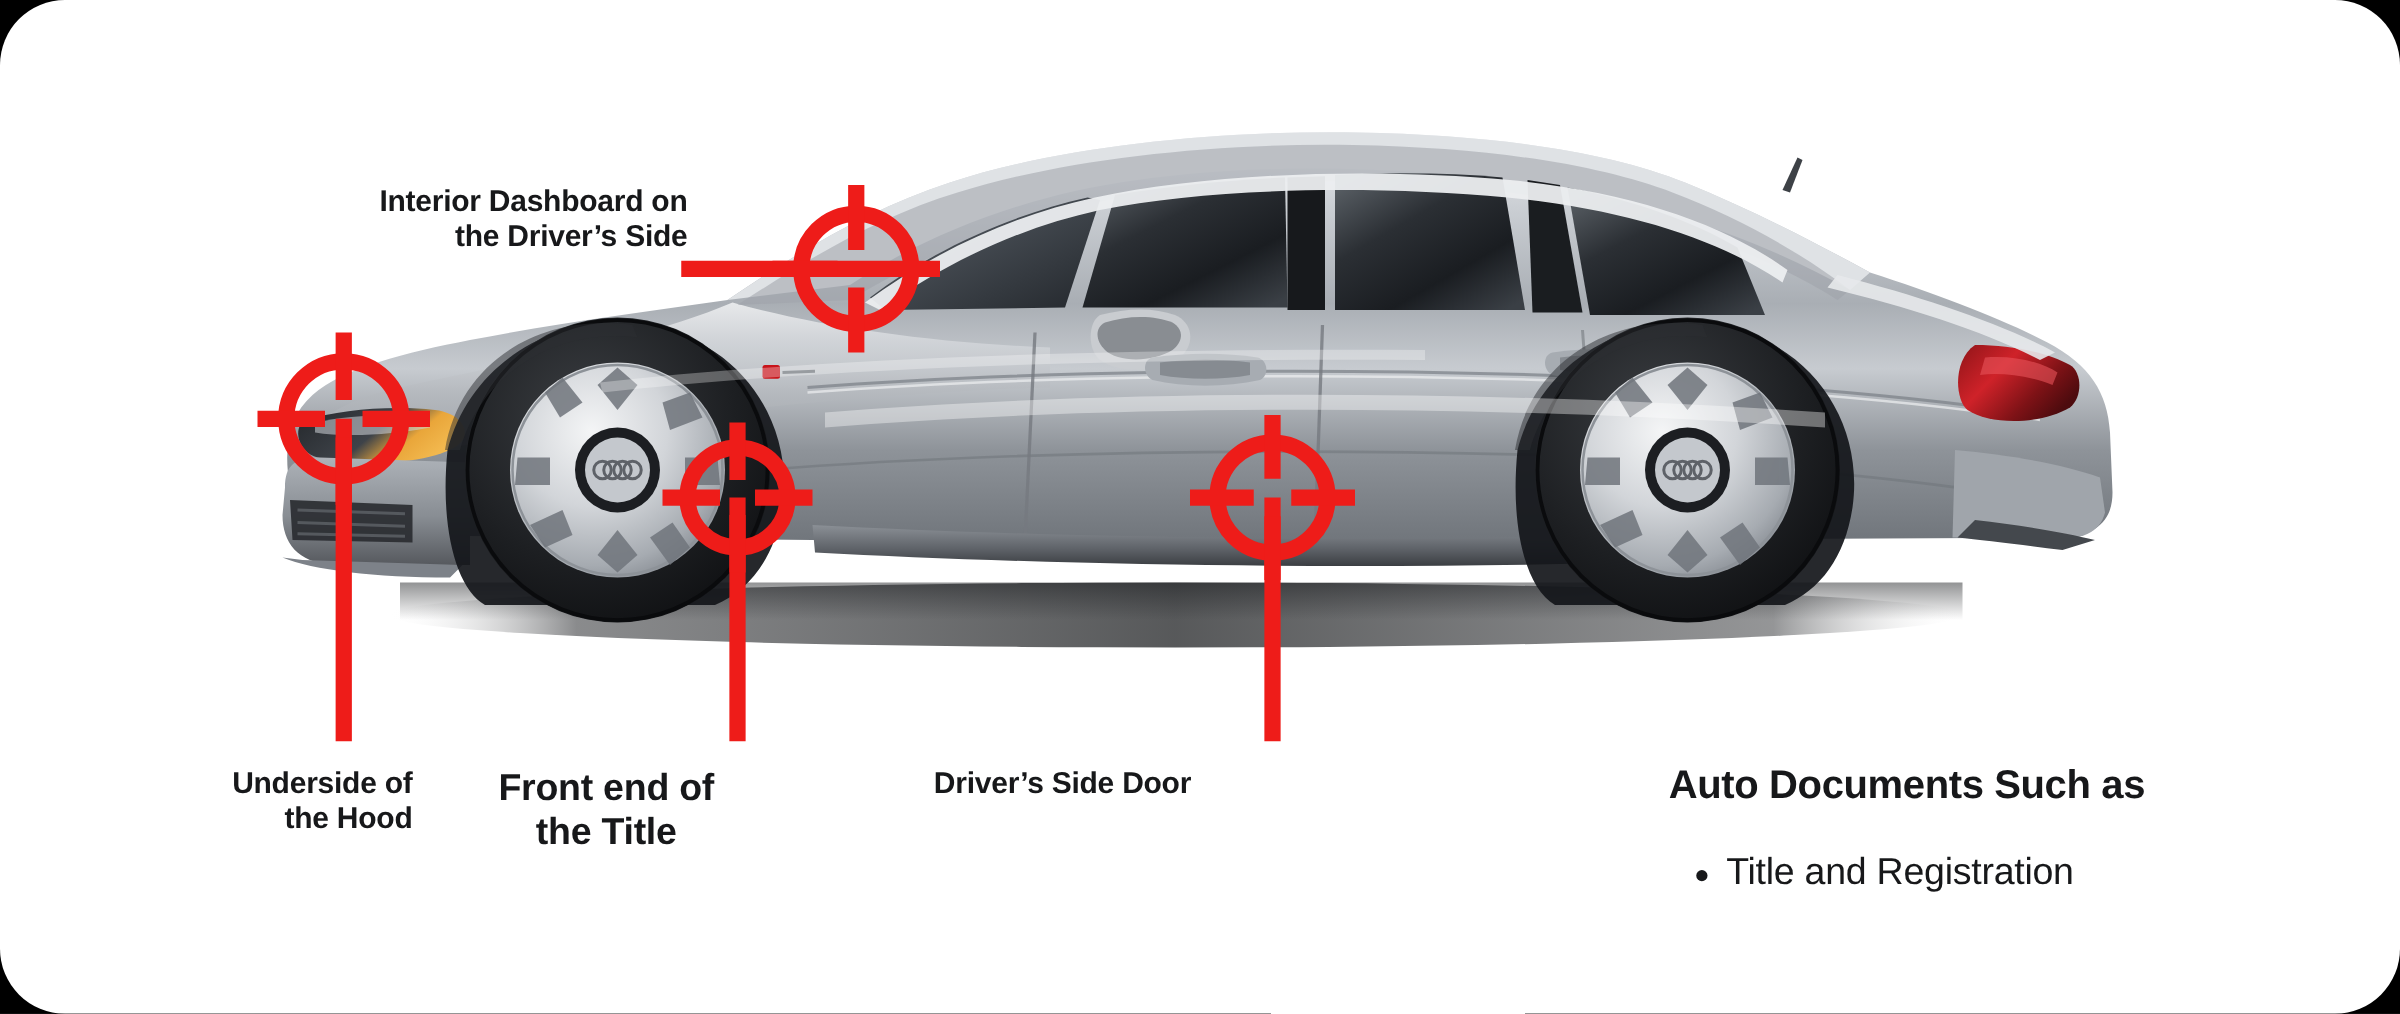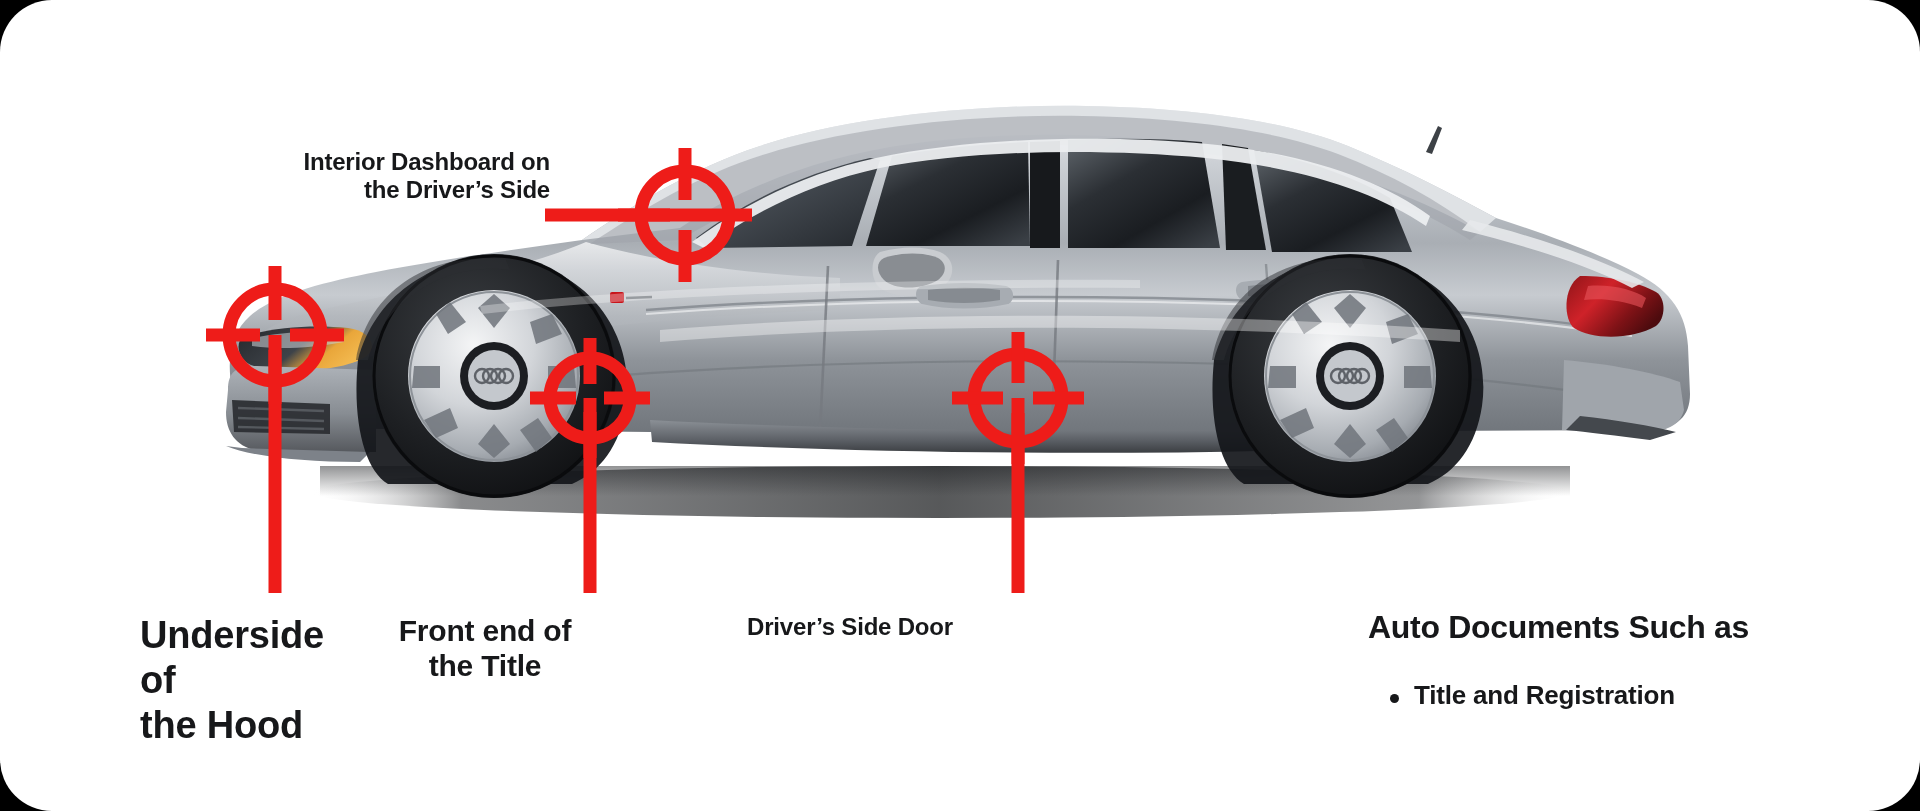--- a/index.html
+++ b/index.html
@@ -36,60 +36,60 @@
 
   #label-dashboard{
     left:120px; top:148px;
     width:430px;
     text-align:right;
     font-size:24px;
   }
   #label-hood{
     left:140px; top:613px;
     width:190px;
-    text-align:left;
-    font-size:38px;
+    text-align:right;
+    font-size:24px;
   }
   #label-frame{
     left:390px; top:613px;
     width:190px;
     text-align:center;
     font-size:30px;
   }
   #label-door{
     left:690px; top:613px;
     width:320px;
     text-align:center;
     font-size:24px;
   }
 
   
   #docs-block{
     position:absolute;
-    left:1368px; top:608px;
+    left:1335px; top:608px;
     width:545px;
   }
   #docs-title{
     font-size:32px;
     font-weight:800;
     color:#17181a;
     letter-spacing:-0.3px;
     line-height:1.2;
     margin:0 0 6px 0;
     white-space:nowrap;
   }
   #docs-list{
     list-style:none;
     margin:0;
     padding:0 0 0 46px;
   }
   #docs-list li{
     position:relative;
-    font-size:26px;
-    font-weight:700;
+    font-size:30px;
+    font-weight:400;
     color:#17181a;
     line-height:1.42;
     letter-spacing:-0.2px;
     margin-top:31px;
   }
   #docs-list li .bullet{
     position:absolute;
     left:-24px; top:0.62em;
     width:9px;height:9px;
     background:#17181a;

